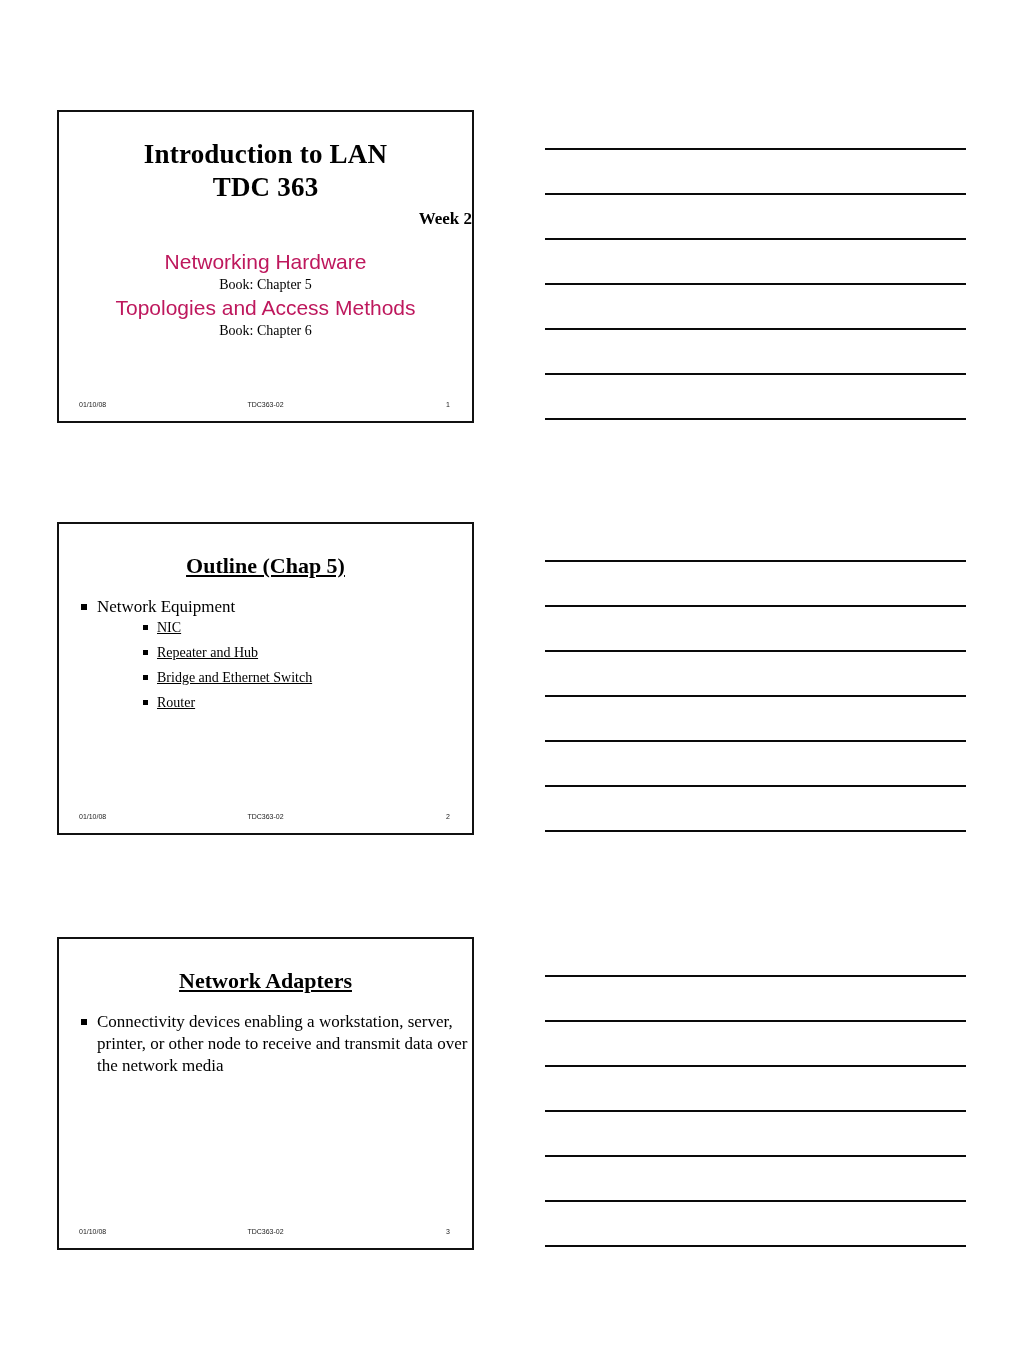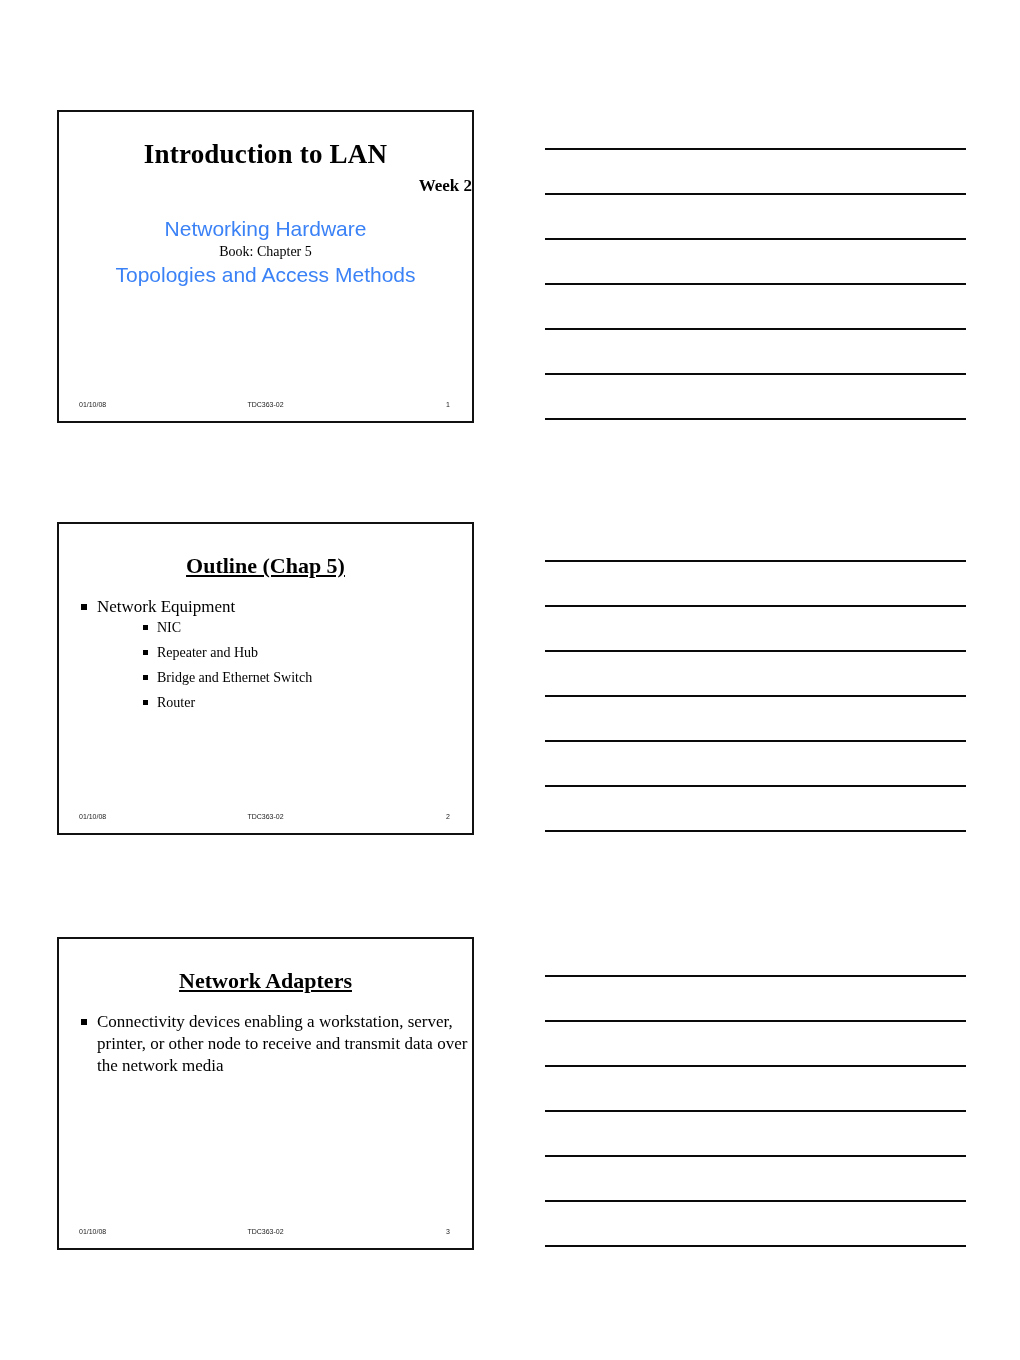--- a/index.html
+++ b/index.html
@@ -68,21 +68,21 @@
     font-weight: bold;
     font-size: 17px;
     line-height: 22px;
     margin-top: 4px;
   }
   .title-sub-sans {
     text-align: center;
     font-family: "Liberation Sans", "DejaVu Sans", sans-serif;
     font-size: 21px;
     line-height: 27px;
-    color: #3b82f6;
+    color: #be185d;
   }
   .title-sub-sans.first { margin-top: 18px; }
   .title-sub-serif {
     text-align: center;
     font-size: 14px;
     line-height: 19px;
   }
 
   
   .slide-title {
@@ -117,20 +117,21 @@
   .sub-bullets {
     margin: 0;
     padding: 0;
     list-style: none;
   }
   .bullet.lvl2 {
     font-size: 14px;
     line-height: 20px;
     padding-left: 60px;
     margin-bottom: 5px;
+    text-decoration: underline;
   }
   .bullet.lvl2 > .marker {
     left: 46px;
     top: 7px;
     width: 5px;
     height: 5px;
   }
   .tight .bullet { margin-bottom: 2px; }
 
   
@@ -179,24 +180,26 @@
 </head>
 <body>
 
 <div class="page">
 
   <div class="handout-row row-1">
 
     <div class="slide">
       <div class="slide-body">
         <div class="title-main">Introduction to LAN</div>
+        <div class="title-main" style="margin-top:0">TDC 363</div>
         <div class="title-week">Week 2</div>
         <div class="title-sub-sans first">Networking Hardware</div>
         <div class="title-sub-serif">Book: Chapter 5</div>
         <div class="title-sub-sans">Topologies and Access Methods</div>
+        <div class="title-sub-serif">Book: Chapter 6</div>
       </div>
       <div class="slide-footer">
         <span class="f-date">01/10/08</span>
         <span class="f-code">TDC363-02</span>
         <span class="f-num">1</span>
       </div>
     </div>
 
     <div class="notes">
       <div class="note-line" style="top:38px"></div>

